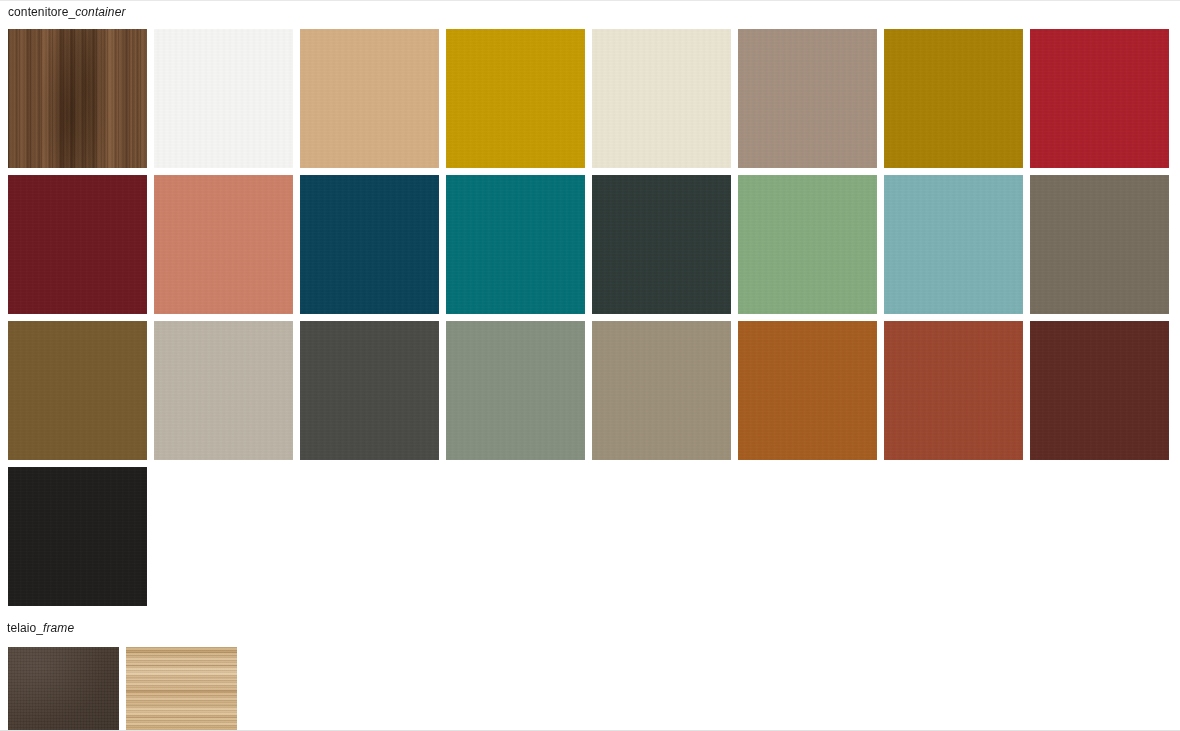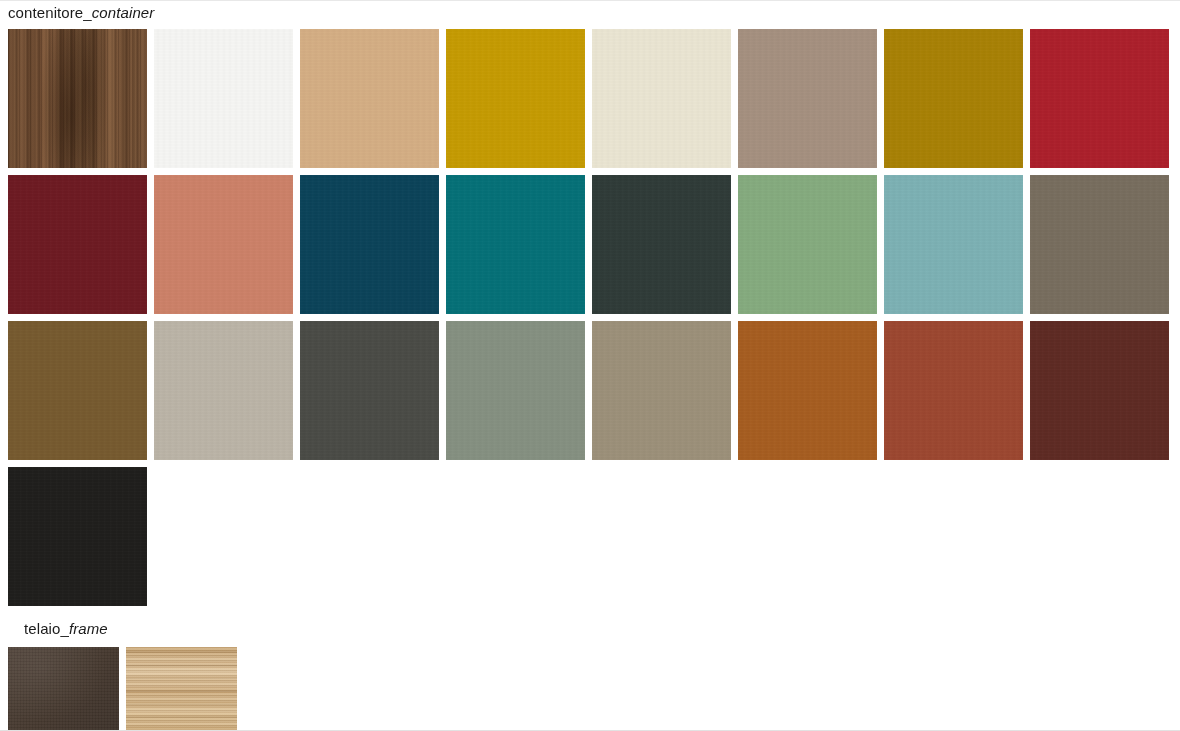--- a/index.html
+++ b/index.html
@@ -29,37 +29,37 @@
     background: #e8e8e8;
   }
   .bottom-rule {
     position: absolute;
     bottom: 0; left: 0;
     width: 1180px;
     height: 1px;
     background: #e2e2e2;
   }
   .section-label {
-    font-size: 15px;
+    font-size: 12px;
     line-height: 15px;
     color: #1b1b1b;
     letter-spacing: 0.1px;
     white-space: nowrap;
   }
   .section-label .it {
     font-style: italic;
   }
   #container-label {
     position: absolute;
     left: 8px;
     top: 5px;
   }
   #frame-label {
     position: absolute;
-    left: 24px;
+    left: 7px;
     top: 621px;
   }
   .swatch-grid {
     position: absolute;
     left: 8px;
     top: 29px;
     width: 1172px;
     display: flex;
     flex-wrap: wrap;
     gap: 7px;

